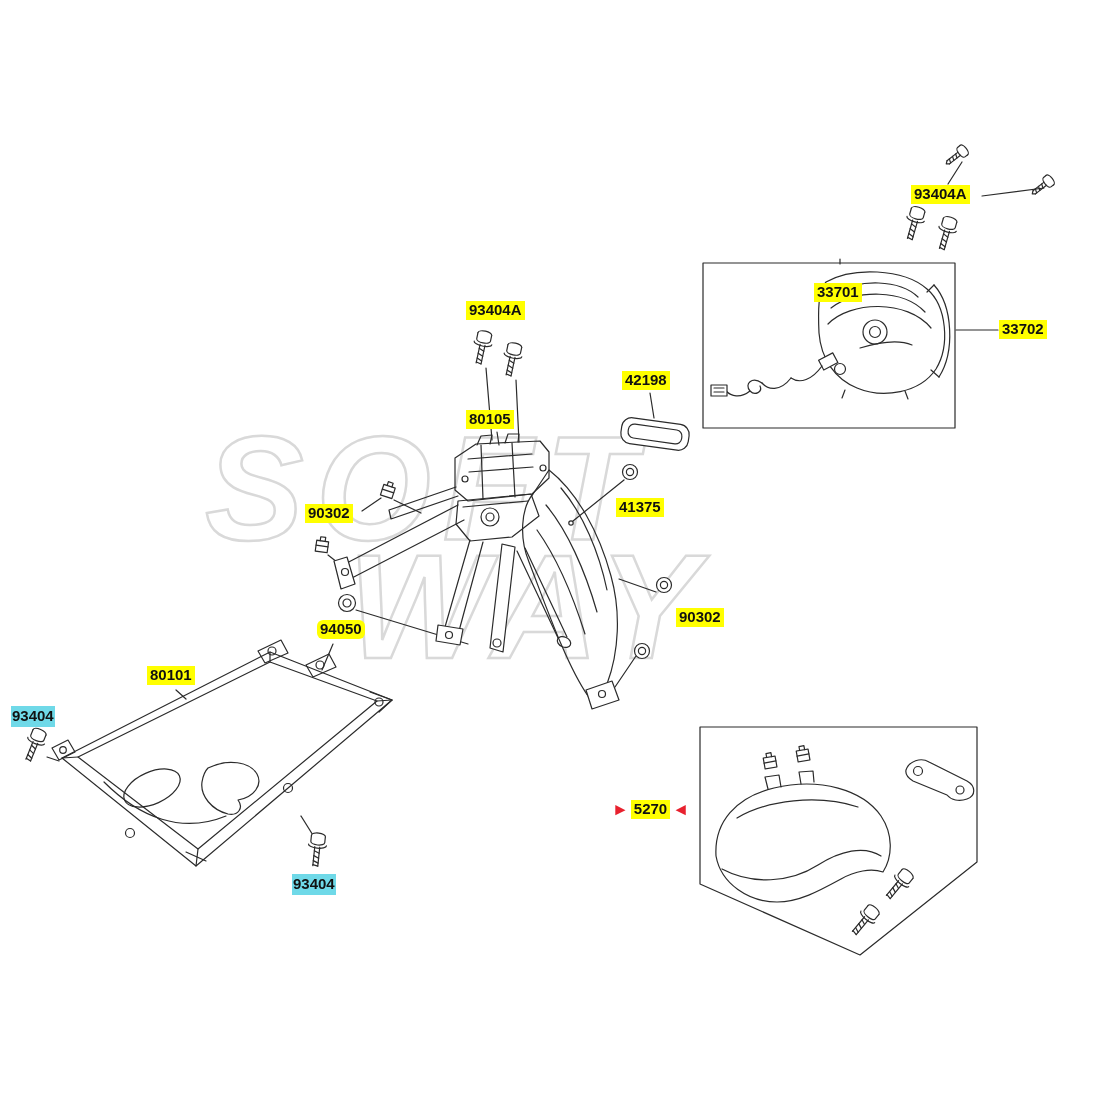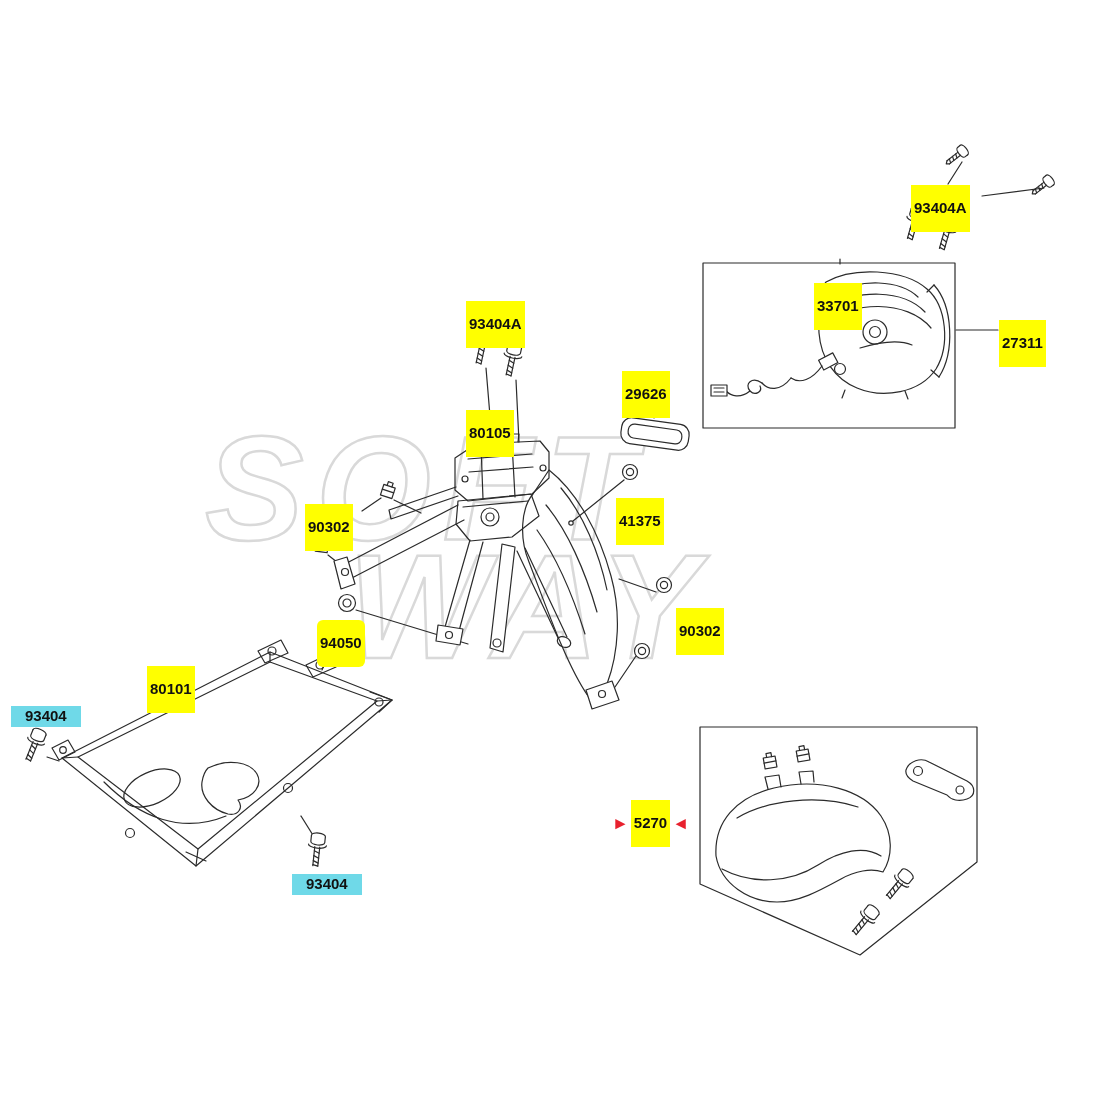--- a/index.html
+++ b/index.html
@@ -12,22 +12,22 @@
     font-size:15px;
     font-weight:bold;
     color:#111;
     line-height:1.25;
     white-space:nowrap;
     display:flex;
     align-items:center;
     gap:2px;
     cursor:pointer;
   }
-  .hl-yellow { background:var(--hl-yellow,#ffff00); padding:14px 3px; }
-  .hl-cyan   { background:var(--hl-cyan,#6fd9e8);  padding:1px 14px; }
+  .hl-yellow { background:var(--hl-yellow,#ffff00); padding:0 3px; }
+  .hl-cyan   { background:var(--hl-cyan,#6fd9e8);  padding:1px 1px; }
   .red-arrow { color:var(--arrow-red,#e8212e); font-size:17px; line-height:1; font-weight:bold; }
 </style>
 </head>
 <body>
 
 <div class="canvas">
 
   <svg class="art" width="1100" height="1100" viewBox="0 0 1100 1100" xmlns="http://www.w3.org/2000/svg" xmlns:xlink="http://www.w3.org/1999/xlink">
 
     <defs>
@@ -208,23 +208,23 @@
         <use href="#bolt" xlink:href="#bolt" transform="translate(905,877) rotate(40)"></use>
         <use href="#bolt" xlink:href="#bolt" transform="translate(871,913) rotate(40)"></use>
       </g>
 
     </g>
   </svg>
 
   <div id="labels-layer">
       <div class="part-label hl-yellow" style="left: 911px; top: 185px;">93404A</div>
       <div class="part-label hl-yellow" style="left: 814px; top: 238px; margin-top: 45px;">33701</div>
-      <div class="part-label hl-yellow" style="left: 999px; top: 320px;">27311</div>
+      <div class="part-label hl-yellow" style="left: 999px; top: 320px;">33702</div>
       <div class="part-label hl-yellow" style="left: 466px; top: 301px;">93404A</div>
-      <div class="part-label hl-yellow" style="left: 622px; top: 371px;">29626</div>
+      <div class="part-label hl-yellow" style="left: 622px; top: 371px;">42198</div>
       <div class="part-label hl-yellow" style="left: 466px; top: 410px;">80105</div>
       <div class="part-label hl-yellow" style="left: 616px; top: 498px;">41375</div>
       <div class="part-label hl-yellow" style="left: 305px; top: 504px;">90302</div>
       <div class="part-label hl-yellow" style="left: 676px; top: 608px;">90302</div>
       <div class="part-label hl-yellow" style="left: 317px; top: 620px; border-radius: 6px;">94050</div>
       <div class="part-label hl-yellow" style="left: 147px; top: 666px; text-align: right;">80101</div>
       <div class="part-label hl-cyan" style="left: 11px; top: 706px;">93404</div>
       <div class="part-label hl-cyan" style="left: 292px; top: 874px;">93404</div>
       <div class="part-label" style="left: 612px; top: 800px;">
         <span class="red-arrow">►</span>

